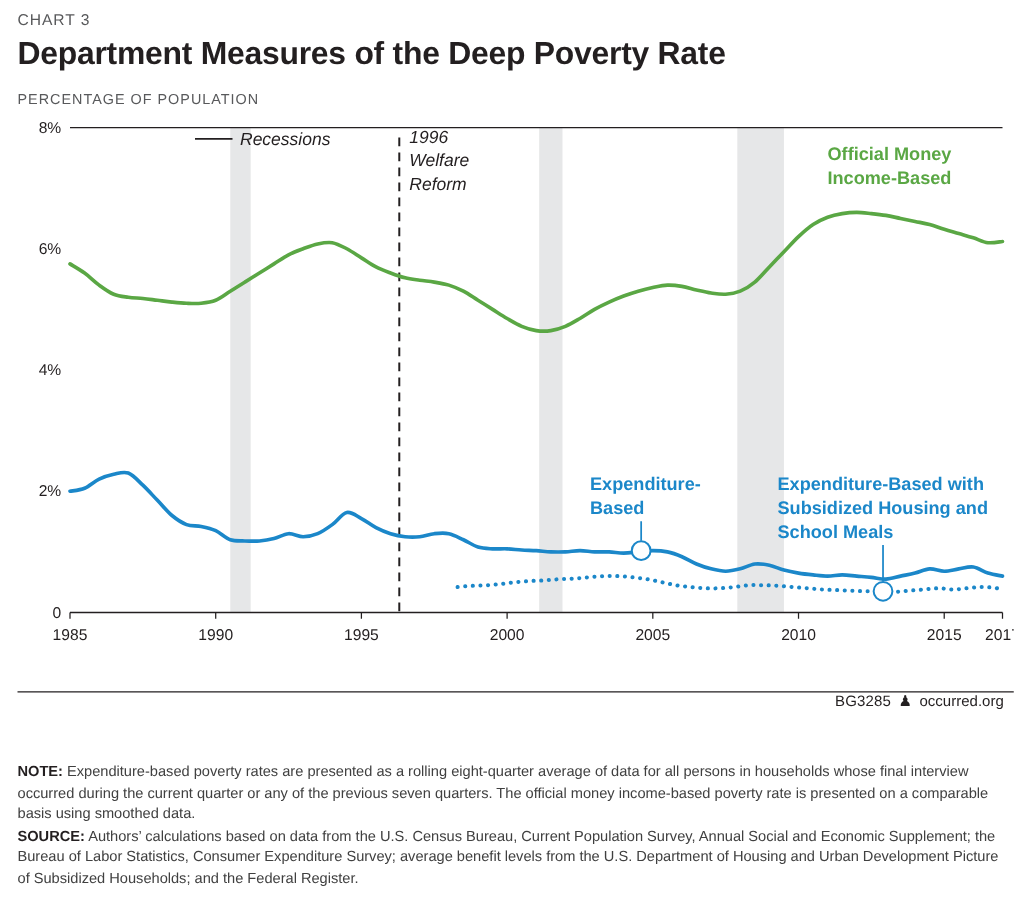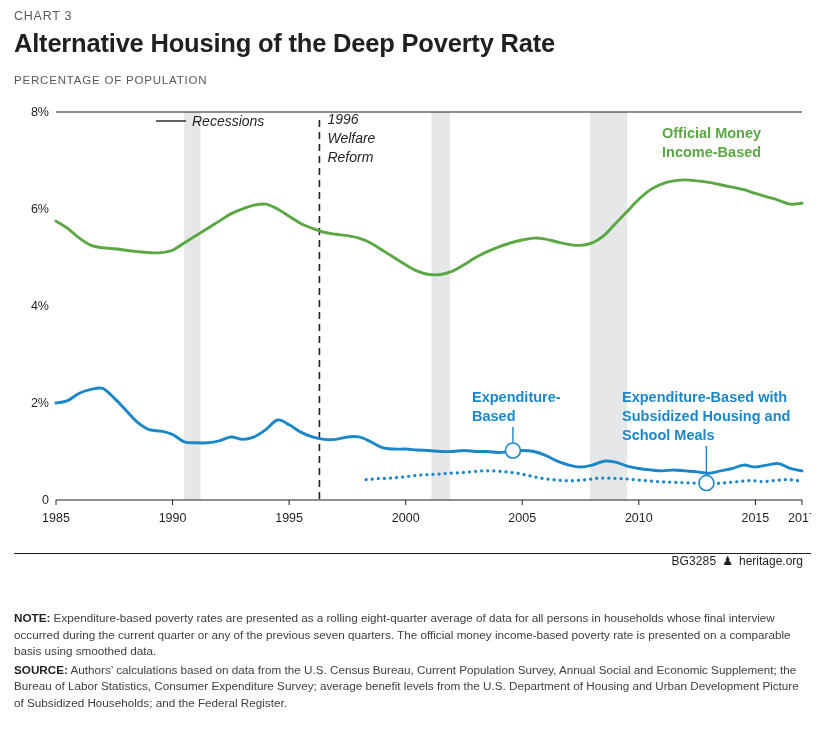--- a/index.html
+++ b/index.html
@@ -34,21 +34,21 @@
     font-weight: bold;
     color: #231f20;
     margin-top: 6px;
     letter-spacing: -0.2px;
   }
   .axis-title {
     font-size: 11.5px;
     letter-spacing: 0.07em;
     color: #58595b;
     margin-top: 16px;
-    margin-bottom: 16px;
+    margin-bottom: 6px;
     font-weight: 400;
   }
   .plot-wrap {
     position: relative;
     width: 797px;
     height: 445px;
     margin-top: 2px;
   }
   svg.plot {
     display: block;
@@ -90,21 +90,21 @@
   }
   .footer .code { letter-spacing: 0.01em; }
   .footer .mark { font-size: 12px; }
 </style>
 </head>
 <body>
 
 <div class="page">
 
   <div class="chart-label">CHART 3</div>
-  <div class="chart-title">Alternative Housing of the Deep Poverty Rate</div>
+  <div class="chart-title">Department Measures of the Deep Poverty Rate</div>
   <div class="axis-title">PERCENTAGE OF POPULATION</div>
 
   <div class="plot-wrap">
     <svg class="plot" id="plot" width="797" height="445" viewBox="0 0 797 445">
         <rect x="170.21875" y="10" width="16.318750000001046" height="388" fill="#e6e7e8"></rect>
         <rect x="417.3312499999979" y="10" width="18.650000000004184" height="388" fill="#e6e7e8"></rect>
         <rect x="575.8562500000021" y="10" width="37.29999999999791" height="388" fill="#e6e7e8"></rect>
         <line x1="42" y1="398" x2="788" y2="398" stroke="#231f20" stroke-width="1.2"></line>
         <text x="35" y="402" text-anchor="end" font-size="12.5" fill="#231f20" font-family="&quot;Liberation Sans&quot;, sans-serif">0</text>
         <text x="35" y="305" text-anchor="end" font-size="12.5" fill="#231f20" font-family="&quot;Liberation Sans&quot;, sans-serif">2%</text>
@@ -154,16 +154,16 @@
   <div class="rule-top"></div>
 
   <div class="notes">
     <p><span class="lbl">NOTE:</span><span> Expenditure-based poverty rates are presented as a rolling eight-quarter average of data for all persons in households whose final interview occurred during the current quarter or any of the previous seven quarters. The official money income-based poverty rate is presented on a comparable basis using smoothed data.</span></p>
     <p><span class="lbl">SOURCE:</span><span> Authors’ calculations based on data from the U.S. Census Bureau, Current Population Survey, Annual Social and Economic Supplement; the Bureau of Labor Statistics, Consumer Expenditure Survey; average benefit levels from the U.S. Department of Housing and Urban Development Picture of Subsidized Households; and the Federal Register.</span></p>
   </div>
 
   <div class="footer">
     <span class="code">BG3285</span>
     <span class="mark">♟</span>
-    <span class="site">heritage.org</span>
+    <span class="site">occurred.org</span>
   </div>
 
 </div>
 
 </body></html>

